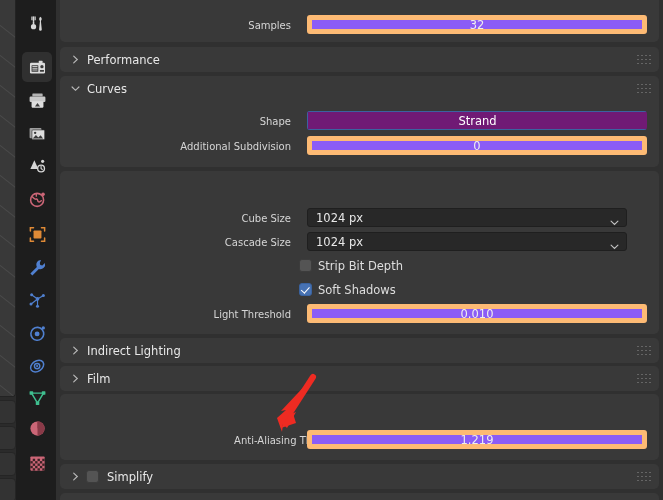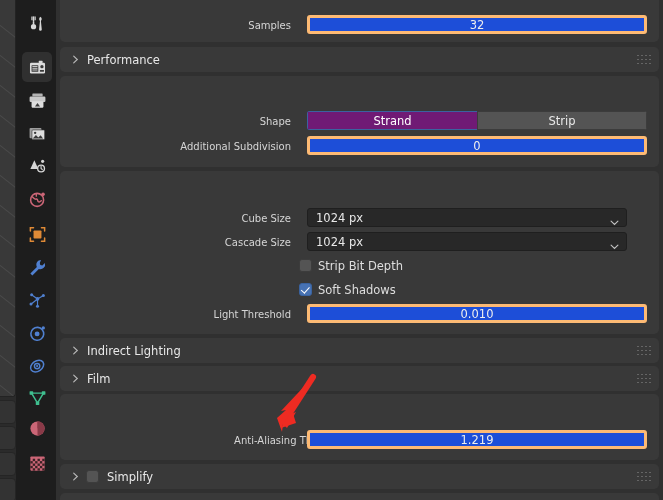--- a/index.html
+++ b/index.html
@@ -147,22 +147,22 @@
     text-align: right;
   }
 
   .valfield {
     position: absolute;
     left: 247px;
     width: 340px;
     height: 19px;
     top: 50%;
     margin-top: -9.5px;
-    background: #1d4ed8;
-    border: 3px solid #fdba74;
+    background: #8b5cf6;
+    border: 5px solid #fdba74;
     border-radius: 3px;
     box-sizing: border-box;
     display: flex;
     align-items: center;
     justify-content: center;
     font-size: 11.5px;
     color: #eeeeee;
   }
 
   .dropdown {
@@ -491,26 +491,47 @@
             <i style="left:12px;top:4px"></i>
           <i style="left:0;top:8px"></i>
             <i style="left:4px;top:8px"></i>
             <i style="left:8px;top:8px"></i>
             <i style="left:12px;top:8px"></i>
         </span>
       </div>
     </div>
 
     <div class="block" style="top:76px; height:91px;">
+      <div class="phead" style="height:25px">
+        <span class="chev">
+          <svg width="9" height="9" viewBox="0 0 10 10">
+            <path d="M1.2 3.3L5 7l3.8-3.7" fill="none" stroke="#b9b9b9" stroke-width="1.3" stroke-linecap="round"></path>
+          </svg>
+        </span>
+        <span class="ptitle">Curves</span>
+        <span class="grip">
+          <i style="left:0;top:0"></i>
+            <i style="left:4px;top:0"></i>
+            <i style="left:8px;top:0"></i>
+            <i style="left:12px;top:0"></i>
+          <i style="left:0;top:4px"></i>
+            <i style="left:4px;top:4px"></i>
+            <i style="left:8px;top:4px"></i>
+            <i style="left:12px;top:4px"></i>
+          <i style="left:0;top:8px"></i>
+            <i style="left:4px;top:8px"></i>
+            <i style="left:8px;top:8px"></i>
+            <i style="left:12px;top:8px"></i>
+        </span>
+      </div>
 
       <div class="row" style="top:34px;">
         <div class="lbl">Shape</div>
         <div class="segment">
           <div class="seg on">Strand</div>
-          <div class="seg">Strip</div>
         </div>
       </div>
 
       <div class="row" style="top:59px;">
         <div class="lbl">Additional Subdivision</div>
         <div class="valfield" style="left:247px;width:340px;">0</div>
       </div>
     </div>
 
     <div class="block" style="top:171px; height:163px;">

